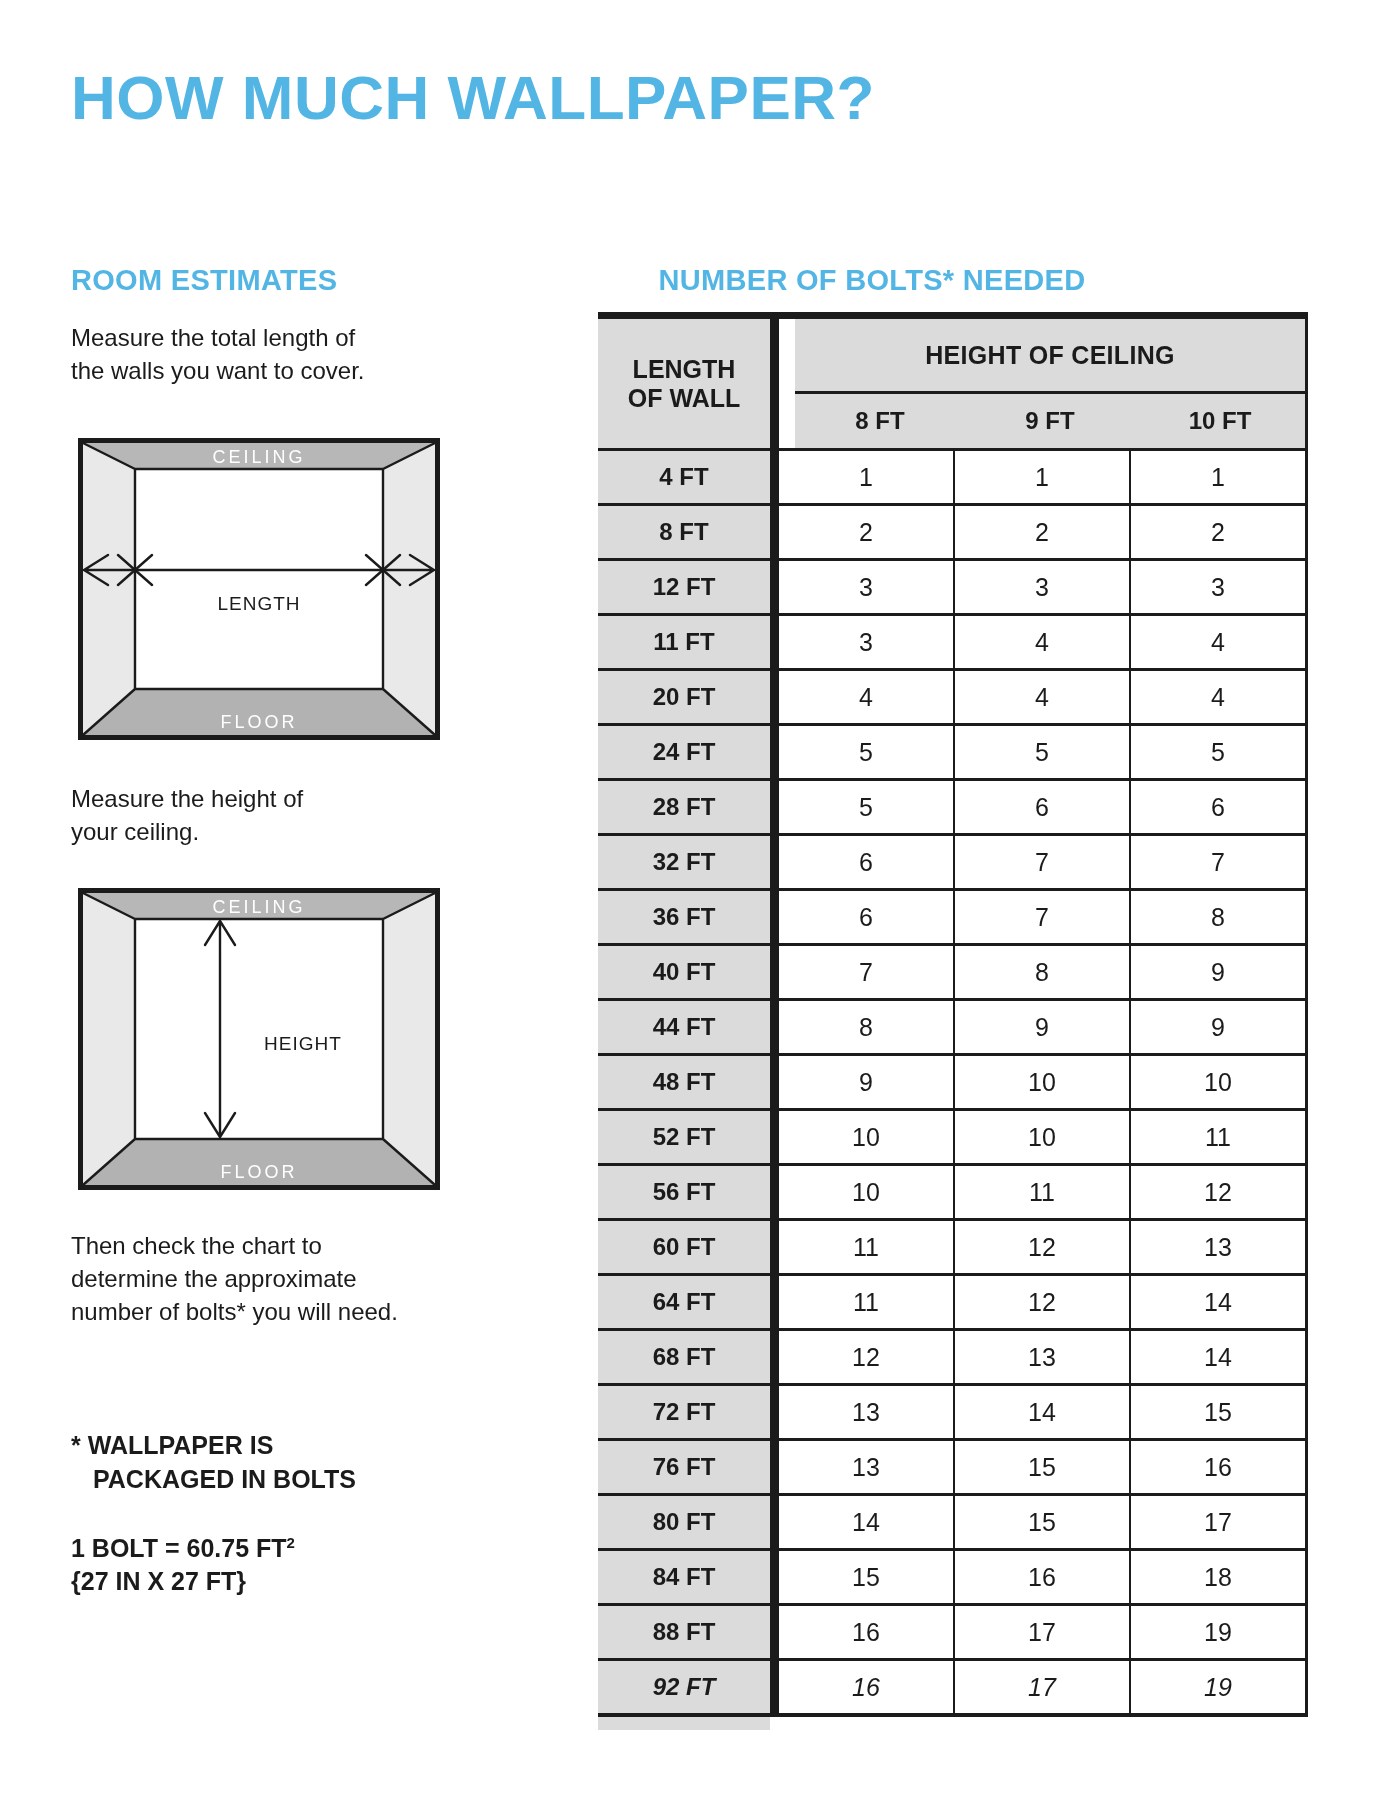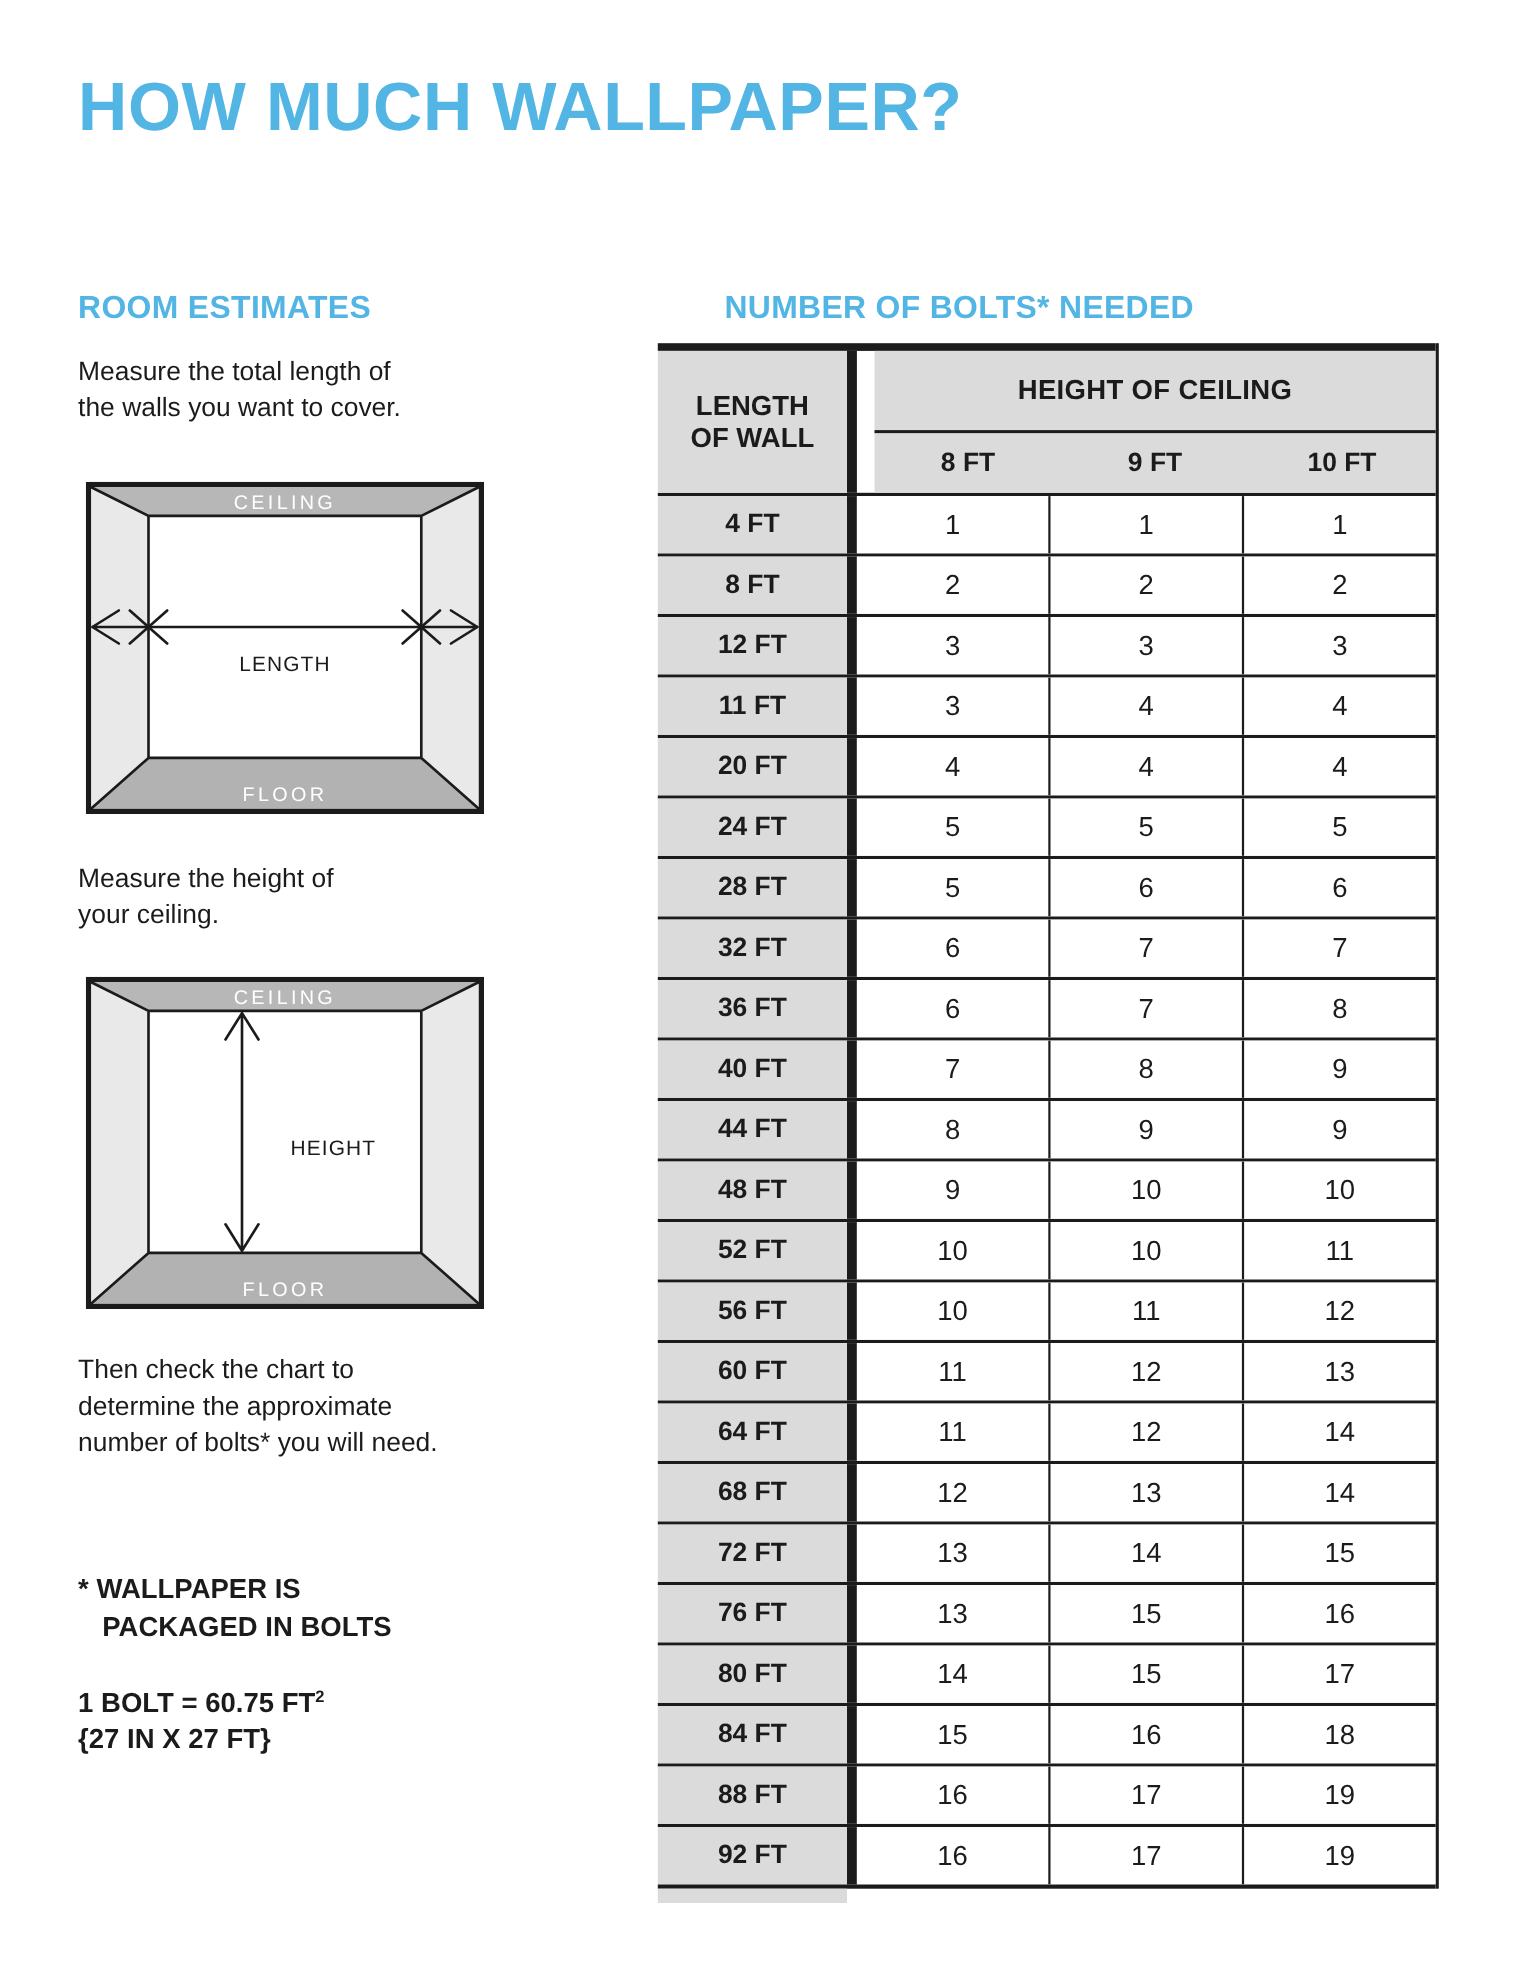--- a/index.html
+++ b/index.html
@@ -39,21 +39,21 @@
                  justify-content:center; align-items:center; font-weight:bold; font-size:25px; line-height:29px; }
   .vthick { width:9px; background:var(--ink); }
   .header-right { flex:1; display:flex; flex-direction:column;padding-left:16px; }
   .group-cell { height:72px; background:var(--cellgray); display:flex; align-items:center; justify-content:center;
                 font-weight:bold; font-size:25px; letter-spacing:.3px; }
   .hsep { height:3px; background:var(--ink); }
   .ft-row { height:54px; background:var(--cellgray); display:flex; }
   .ft-cell { flex:1; display:flex; align-items:center; justify-content:center; font-weight:bold; font-size:24px; }
   .header-bottom { height:3px; background:var(--ink); }
   .t-row { display:flex; height:55px; box-sizing:border-box; border-bottom:3px solid var(--ink); }
-  .t-row:last-child { height:52px; border-bottom:none; }
+  .t-row:last-child { height:52px; border-bottom:none;font-style:italic; }
   .row-label { width:172px; background:var(--cellgray); display:flex; align-items:center; justify-content:center;
                font-weight:bold; font-size:24px; }
   .t-cell { flex:1; background:#fff; display:flex; align-items:center; justify-content:center;
             font-size:25px; border-left:2px solid var(--ink); }
   .t-row > .t-cell:nth-child(3) { border-left:none; }
   .tbl-bottom { height:4px; background:var(--ink); }
   #table-stub { left:598px; top:1717px; width:172px; height:13px; background:var(--cellgray); }
 
   
   .room-line { stroke:var(--ink); stroke-width:2.4; fill:none; stroke-linecap:round; }

